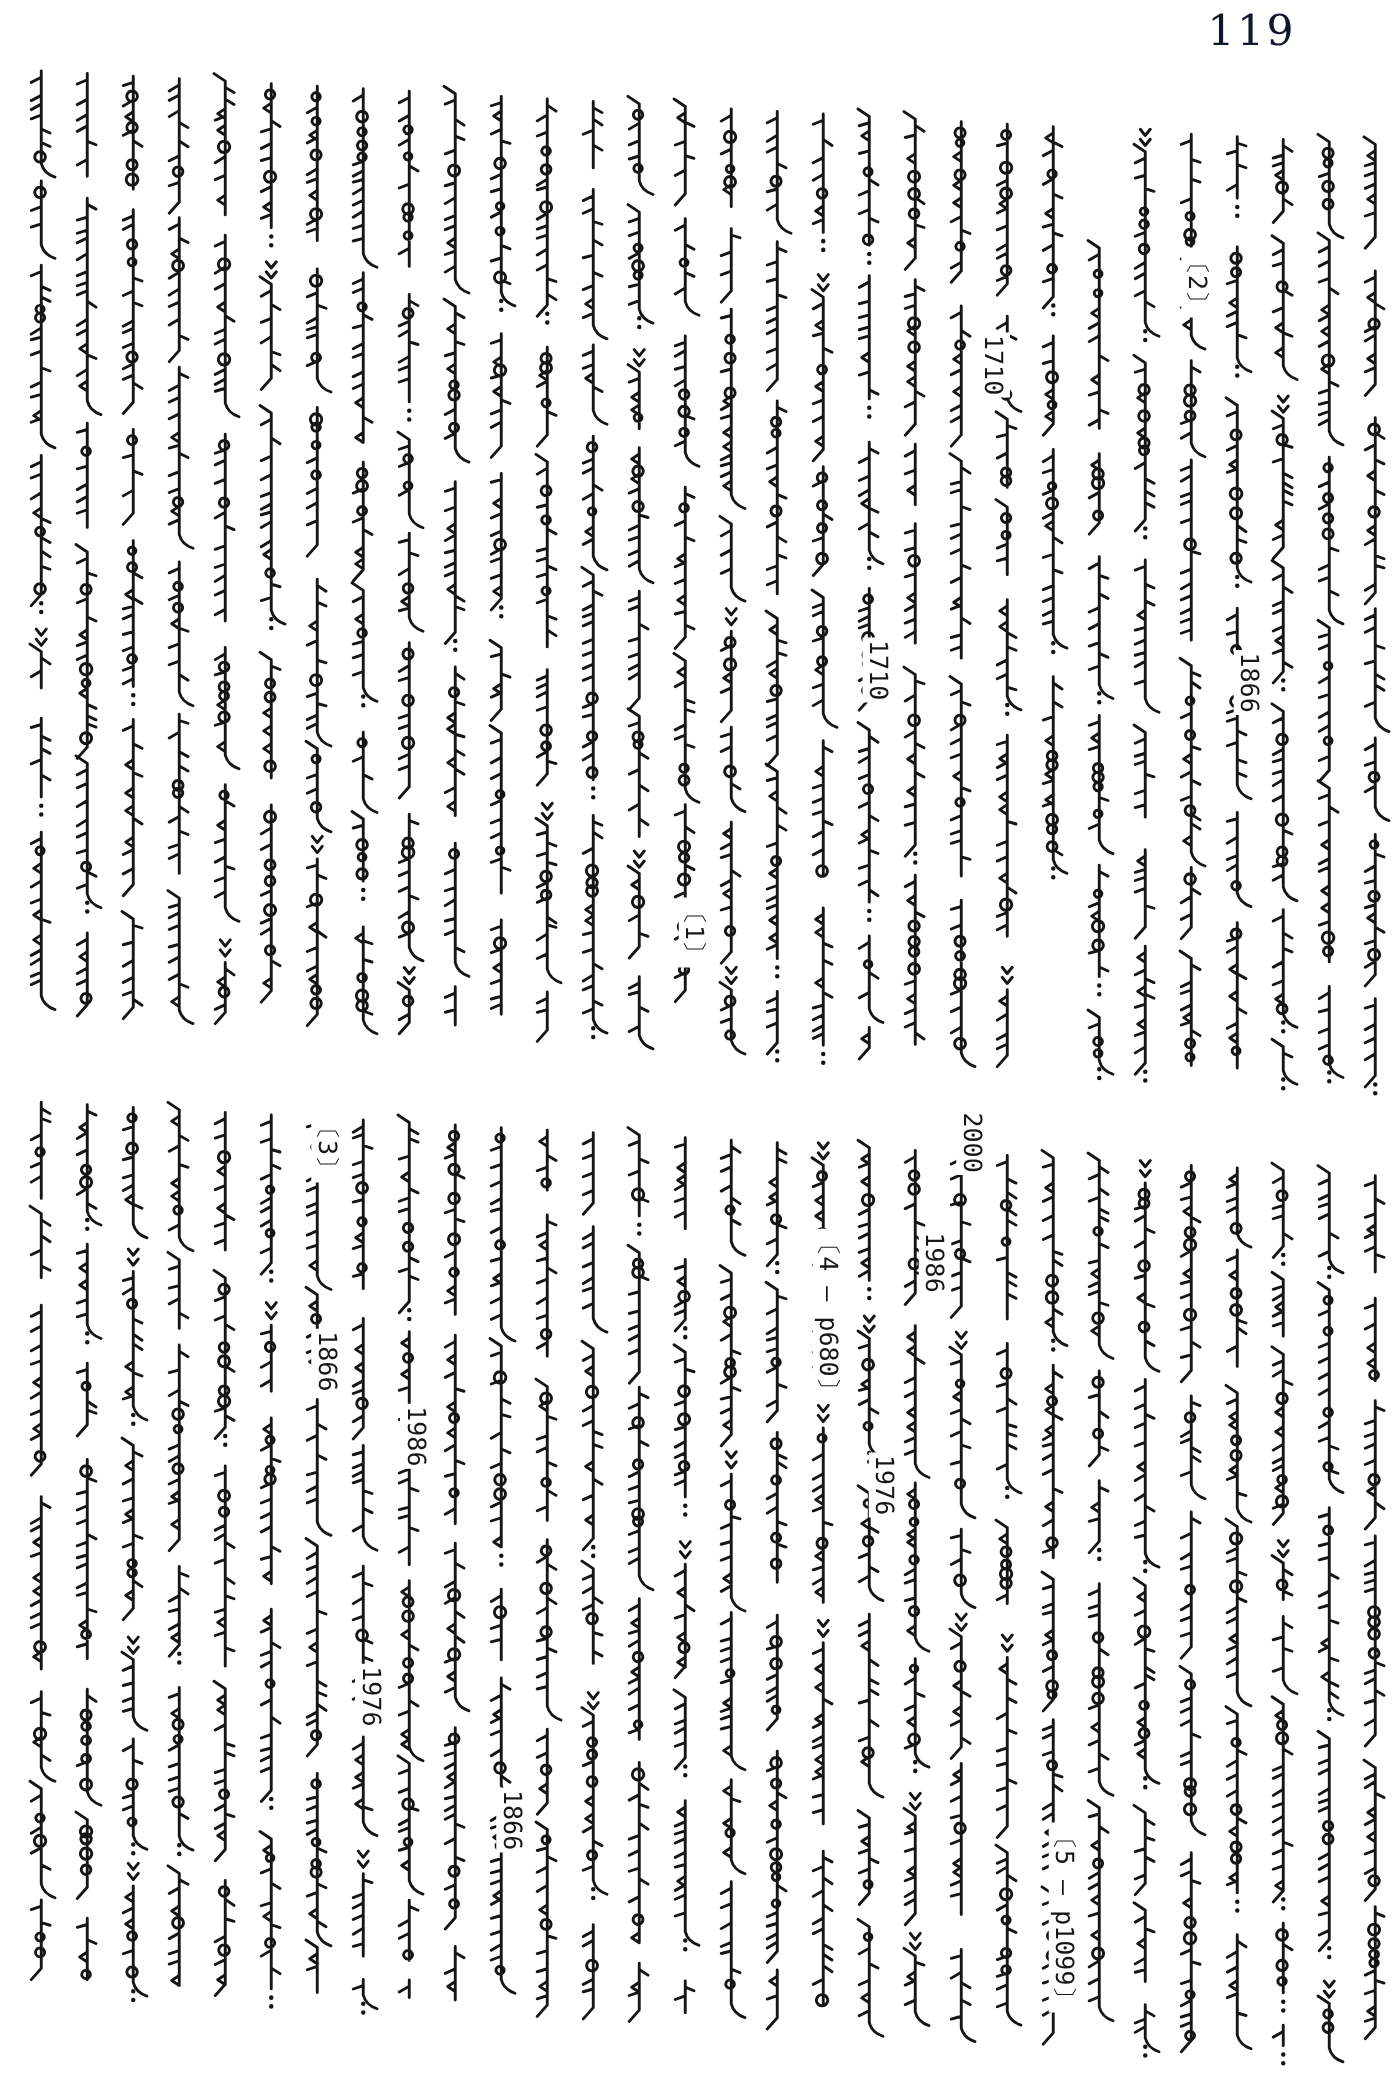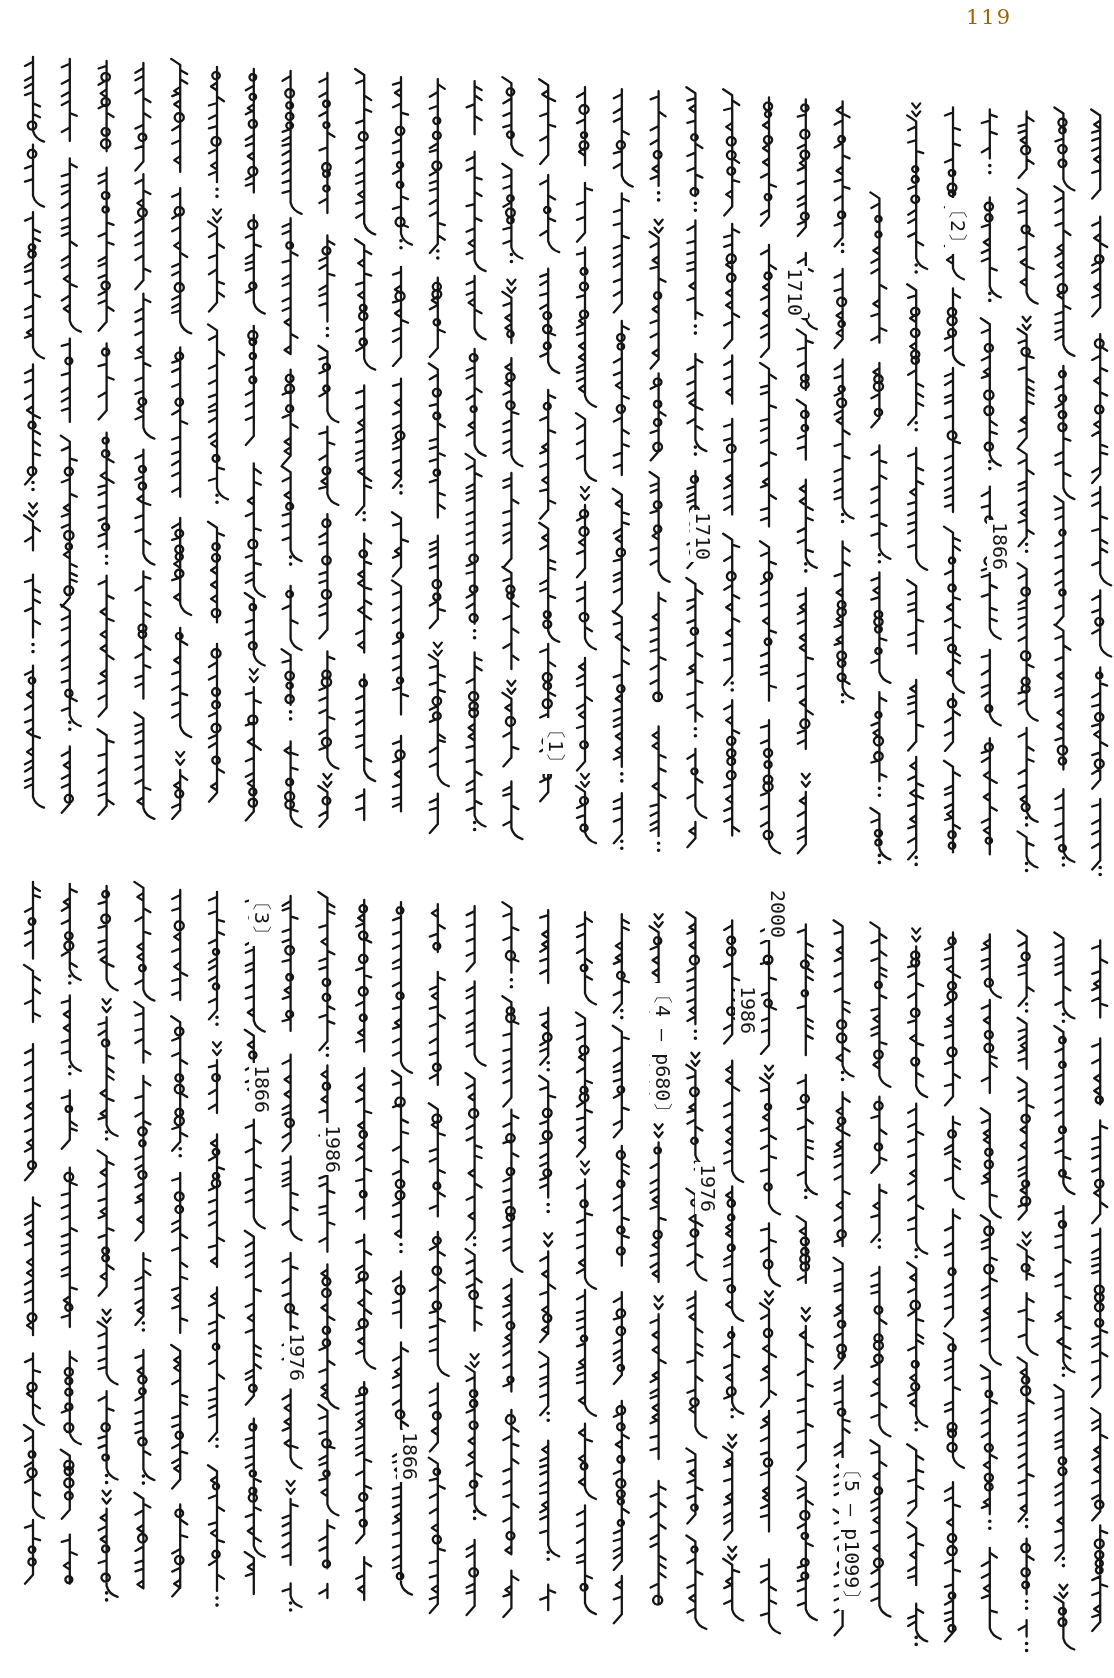--- a/index.html
+++ b/index.html
@@ -6,22 +6,22 @@
   body{
     width:1114px;height:1678px;position:relative;background:#ffffff;
     font-family:"DejaVu Sans",sans-serif;
   }
   .page{
     position:absolute;left:0;top:0;width:1114px;height:1678px;
     background:#ffffff;overflow:hidden;
   }
   .page-number{
     position:absolute;top:5px;left:966px;
-    font-family:"DejaVu Serif",serif;font-size:21px;line-height:1.2;
-    color:#a16207;letter-spacing:2px;
+    font-family:"DejaVu Serif",serif;font-size:34px;line-height:1.2;
+    color:#0f172a;letter-spacing:2px;
   }
   .texture{position:absolute;left:0;top:0;}
   .texture path.ink{stroke:#151515;stroke-width:2.3;fill:none;stroke-linecap:round;stroke-linejoin:round;}
   .texture path.dots{stroke:#151515;stroke-width:3.6;fill:none;stroke-linecap:round;}
   .token{
     position:absolute;transform-origin:0 0;transform:rotate(90deg);
     font-family:"DejaVu Sans Mono",monospace;font-size:20px;line-height:1;
     color:#161616;background:#ffffff;padding:3px 2px;white-space:nowrap;
   }
 </style>

